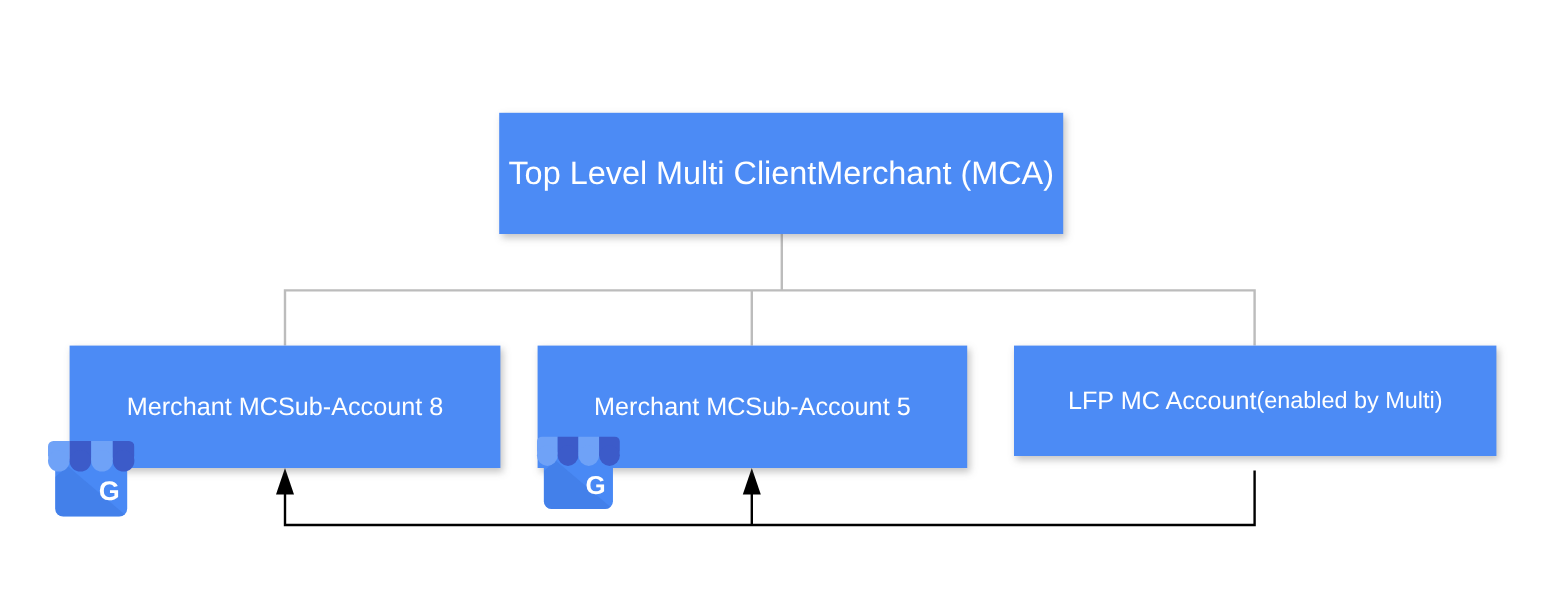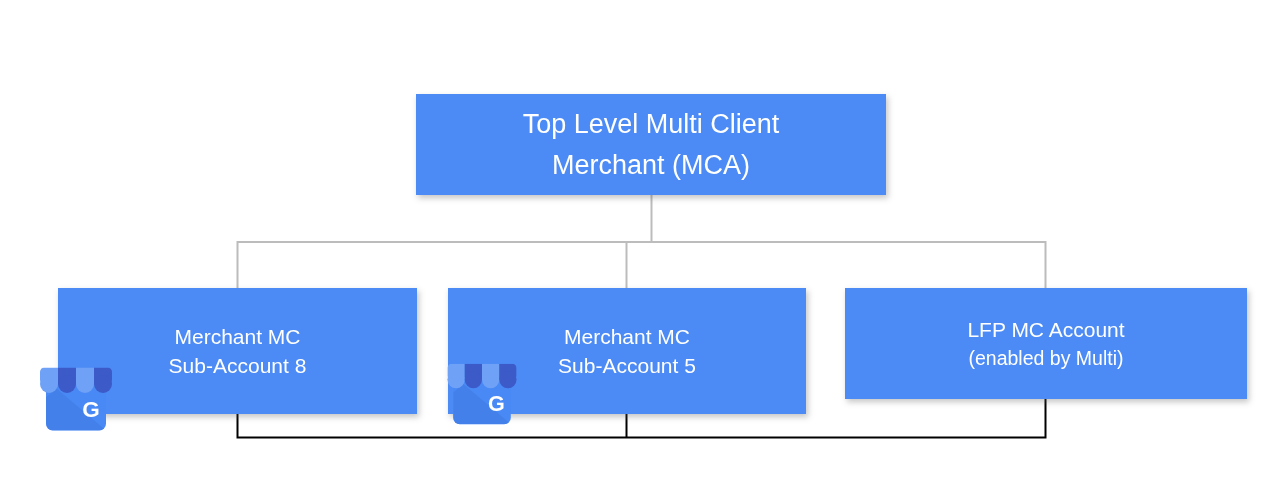--- a/index.html
+++ b/index.html
@@ -19,39 +19,38 @@
     position: absolute;
     left: 0; top: 0;
     width: 1286px; height: 501px;
     z-index: 1;
   }
   .node {
     position: absolute;
     background: var(--node-fill, #4C8BF5);
     color: var(--node-text, #fff);
     display: flex;
-    flex-direction: column;
     align-items: center;
     justify-content: center;
     text-align: center;
     z-index: 2;
     box-shadow: 2px 3px 6px rgba(90,90,90,0.35);
   }
   .node-mca {
     left: 416px; top: 94px; width: 470px; height: 101px;
     font-size: 27px; line-height: 41px;
   }
   .node-sub {
-    top: 288px; width: 359px; height: 126px;
+    top: 288px; width: 359px; height: 102px;
     font-size: 21px; line-height: 29px;
   }
   .node-sub1 { left: 58px; }
   .node-sub2 { left: 448px; width: 358px; }
   .node-lfp {
-    left: 845px; top: 288px; width: 402px; height: 111px;
+    left: 845px; top: 288px; width: 402px; height: 92px;
     font-size: 21px; line-height: 29px;
   }
   .node-lfp .line2 { font-size: 19.5px; }
   .gmb-icon {
     position: absolute;
     z-index: 3;
   }
   .gmb-icon-1 { left: 38px; top: 366px; width: 76px; height: 66px; }
   .gmb-icon-2 { left: 446px; top: 361px; width: 72px; height: 66px; }
 

